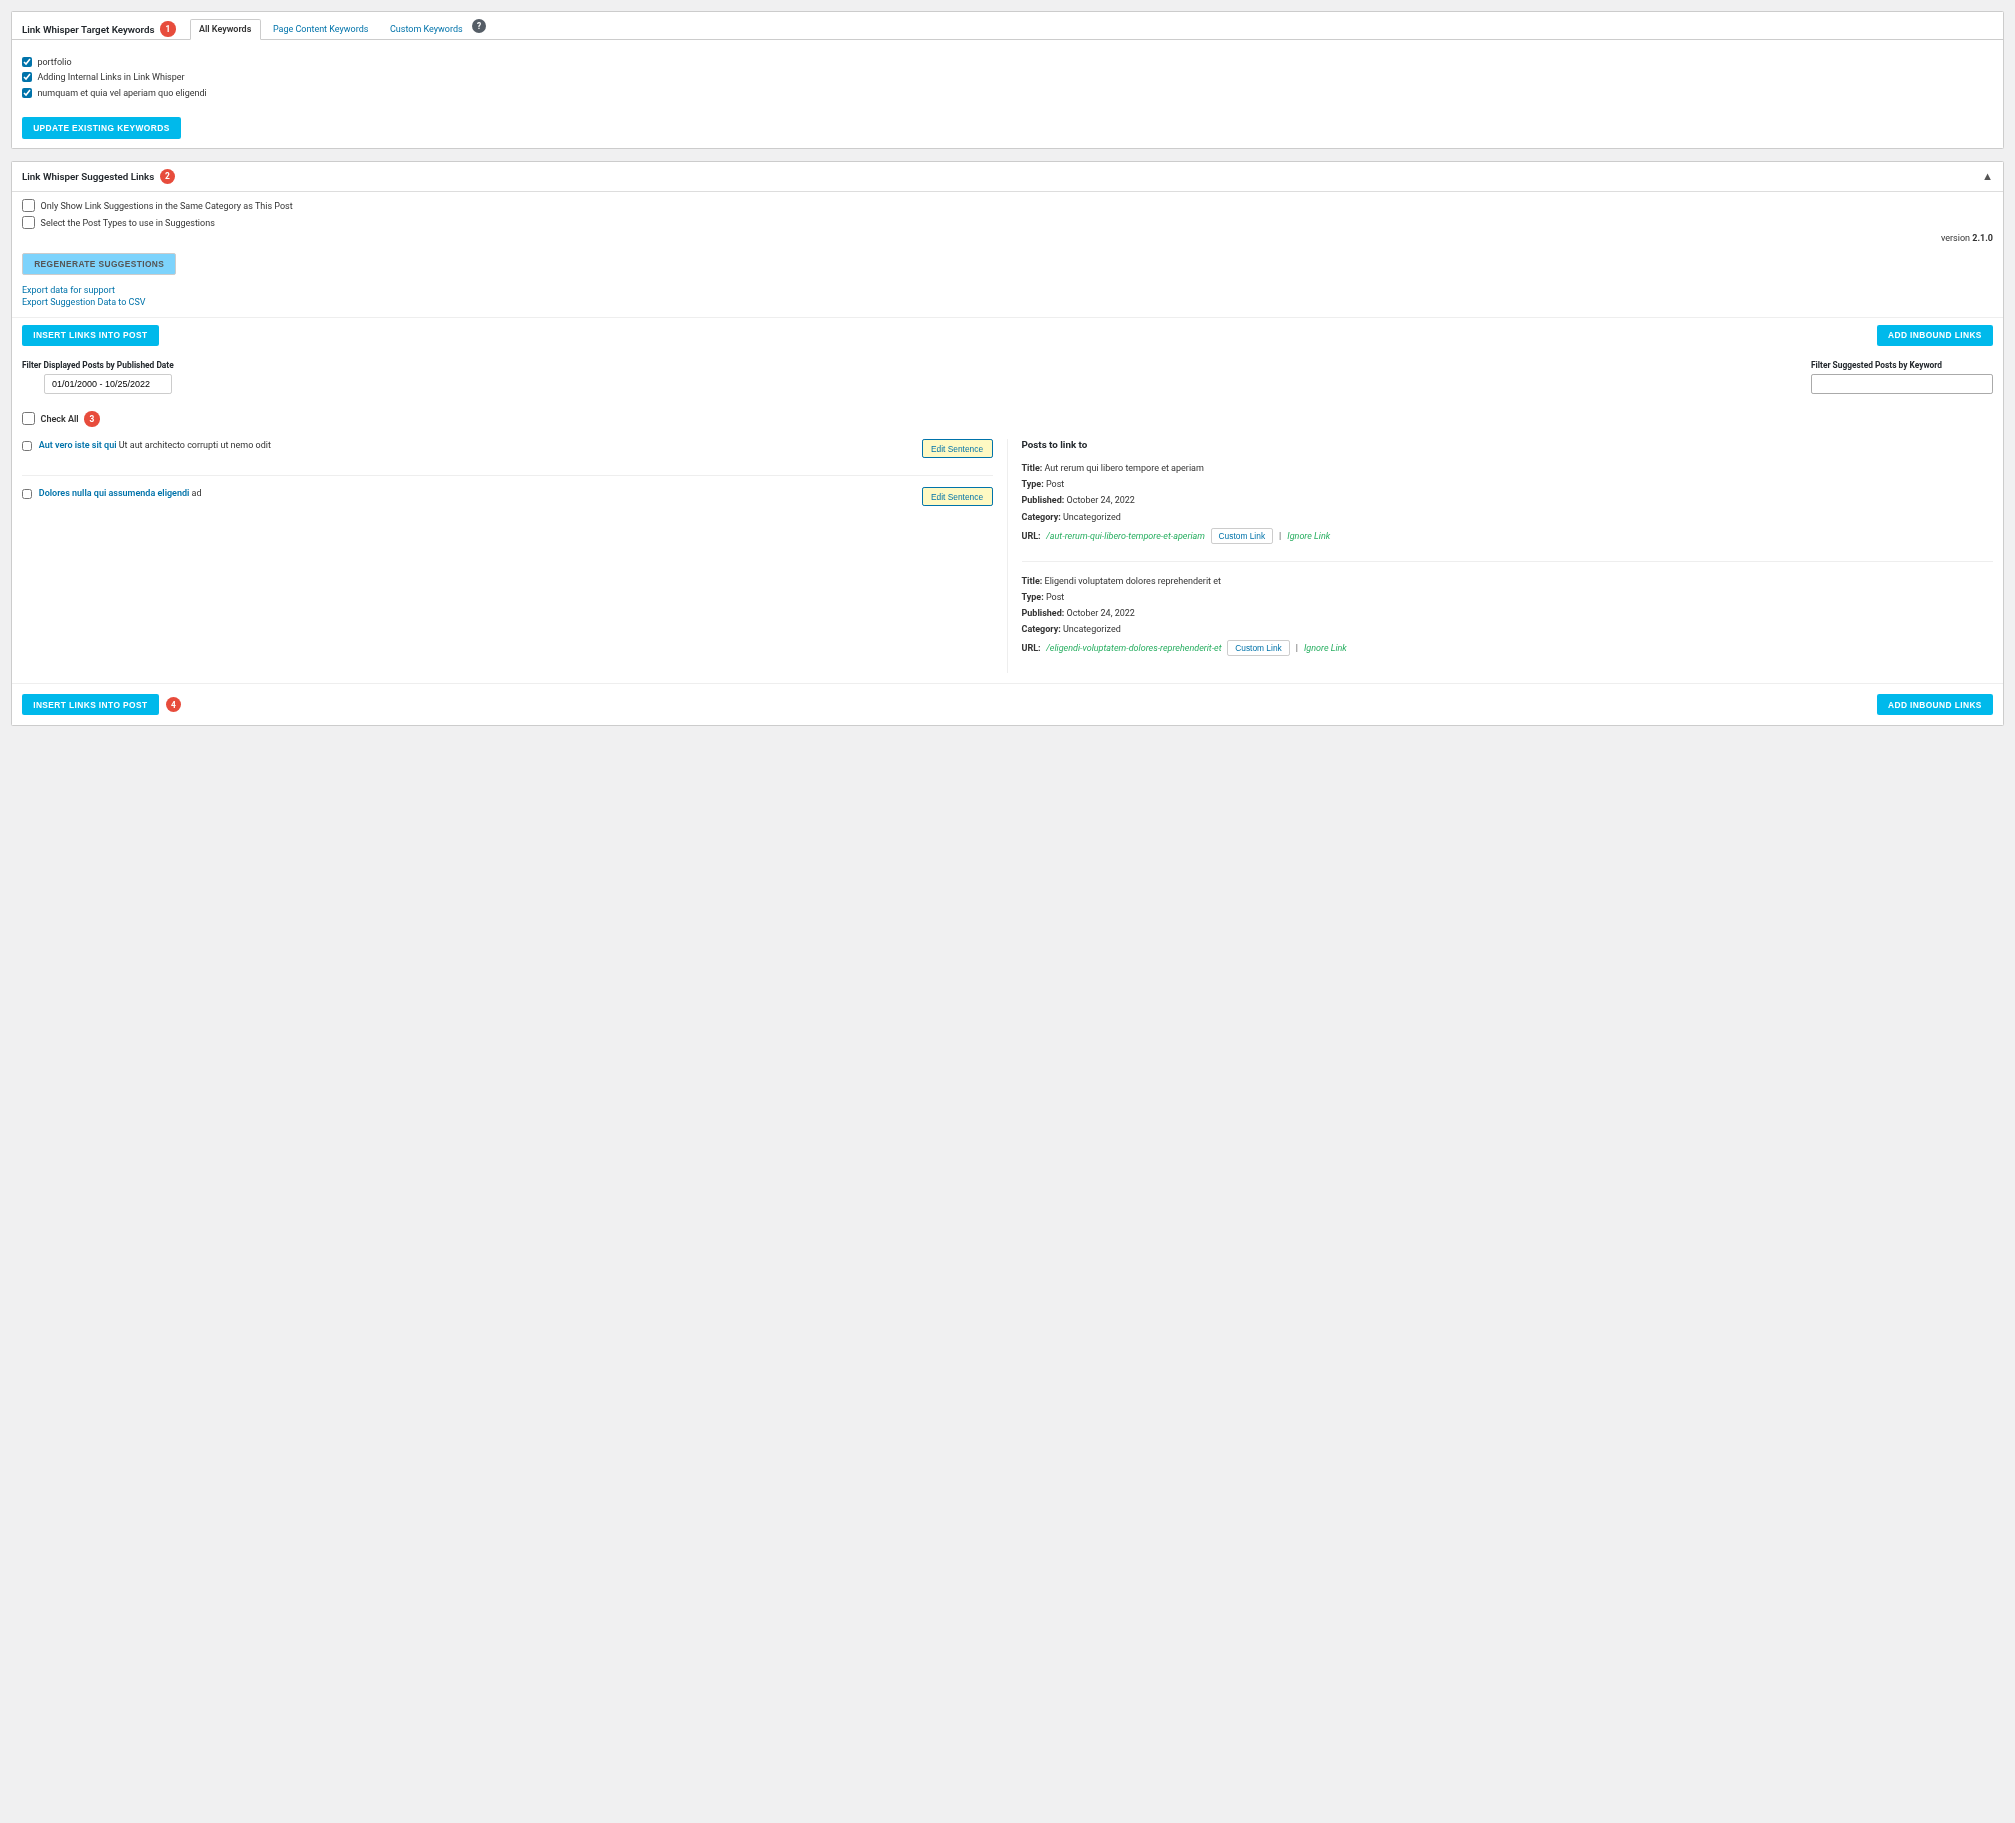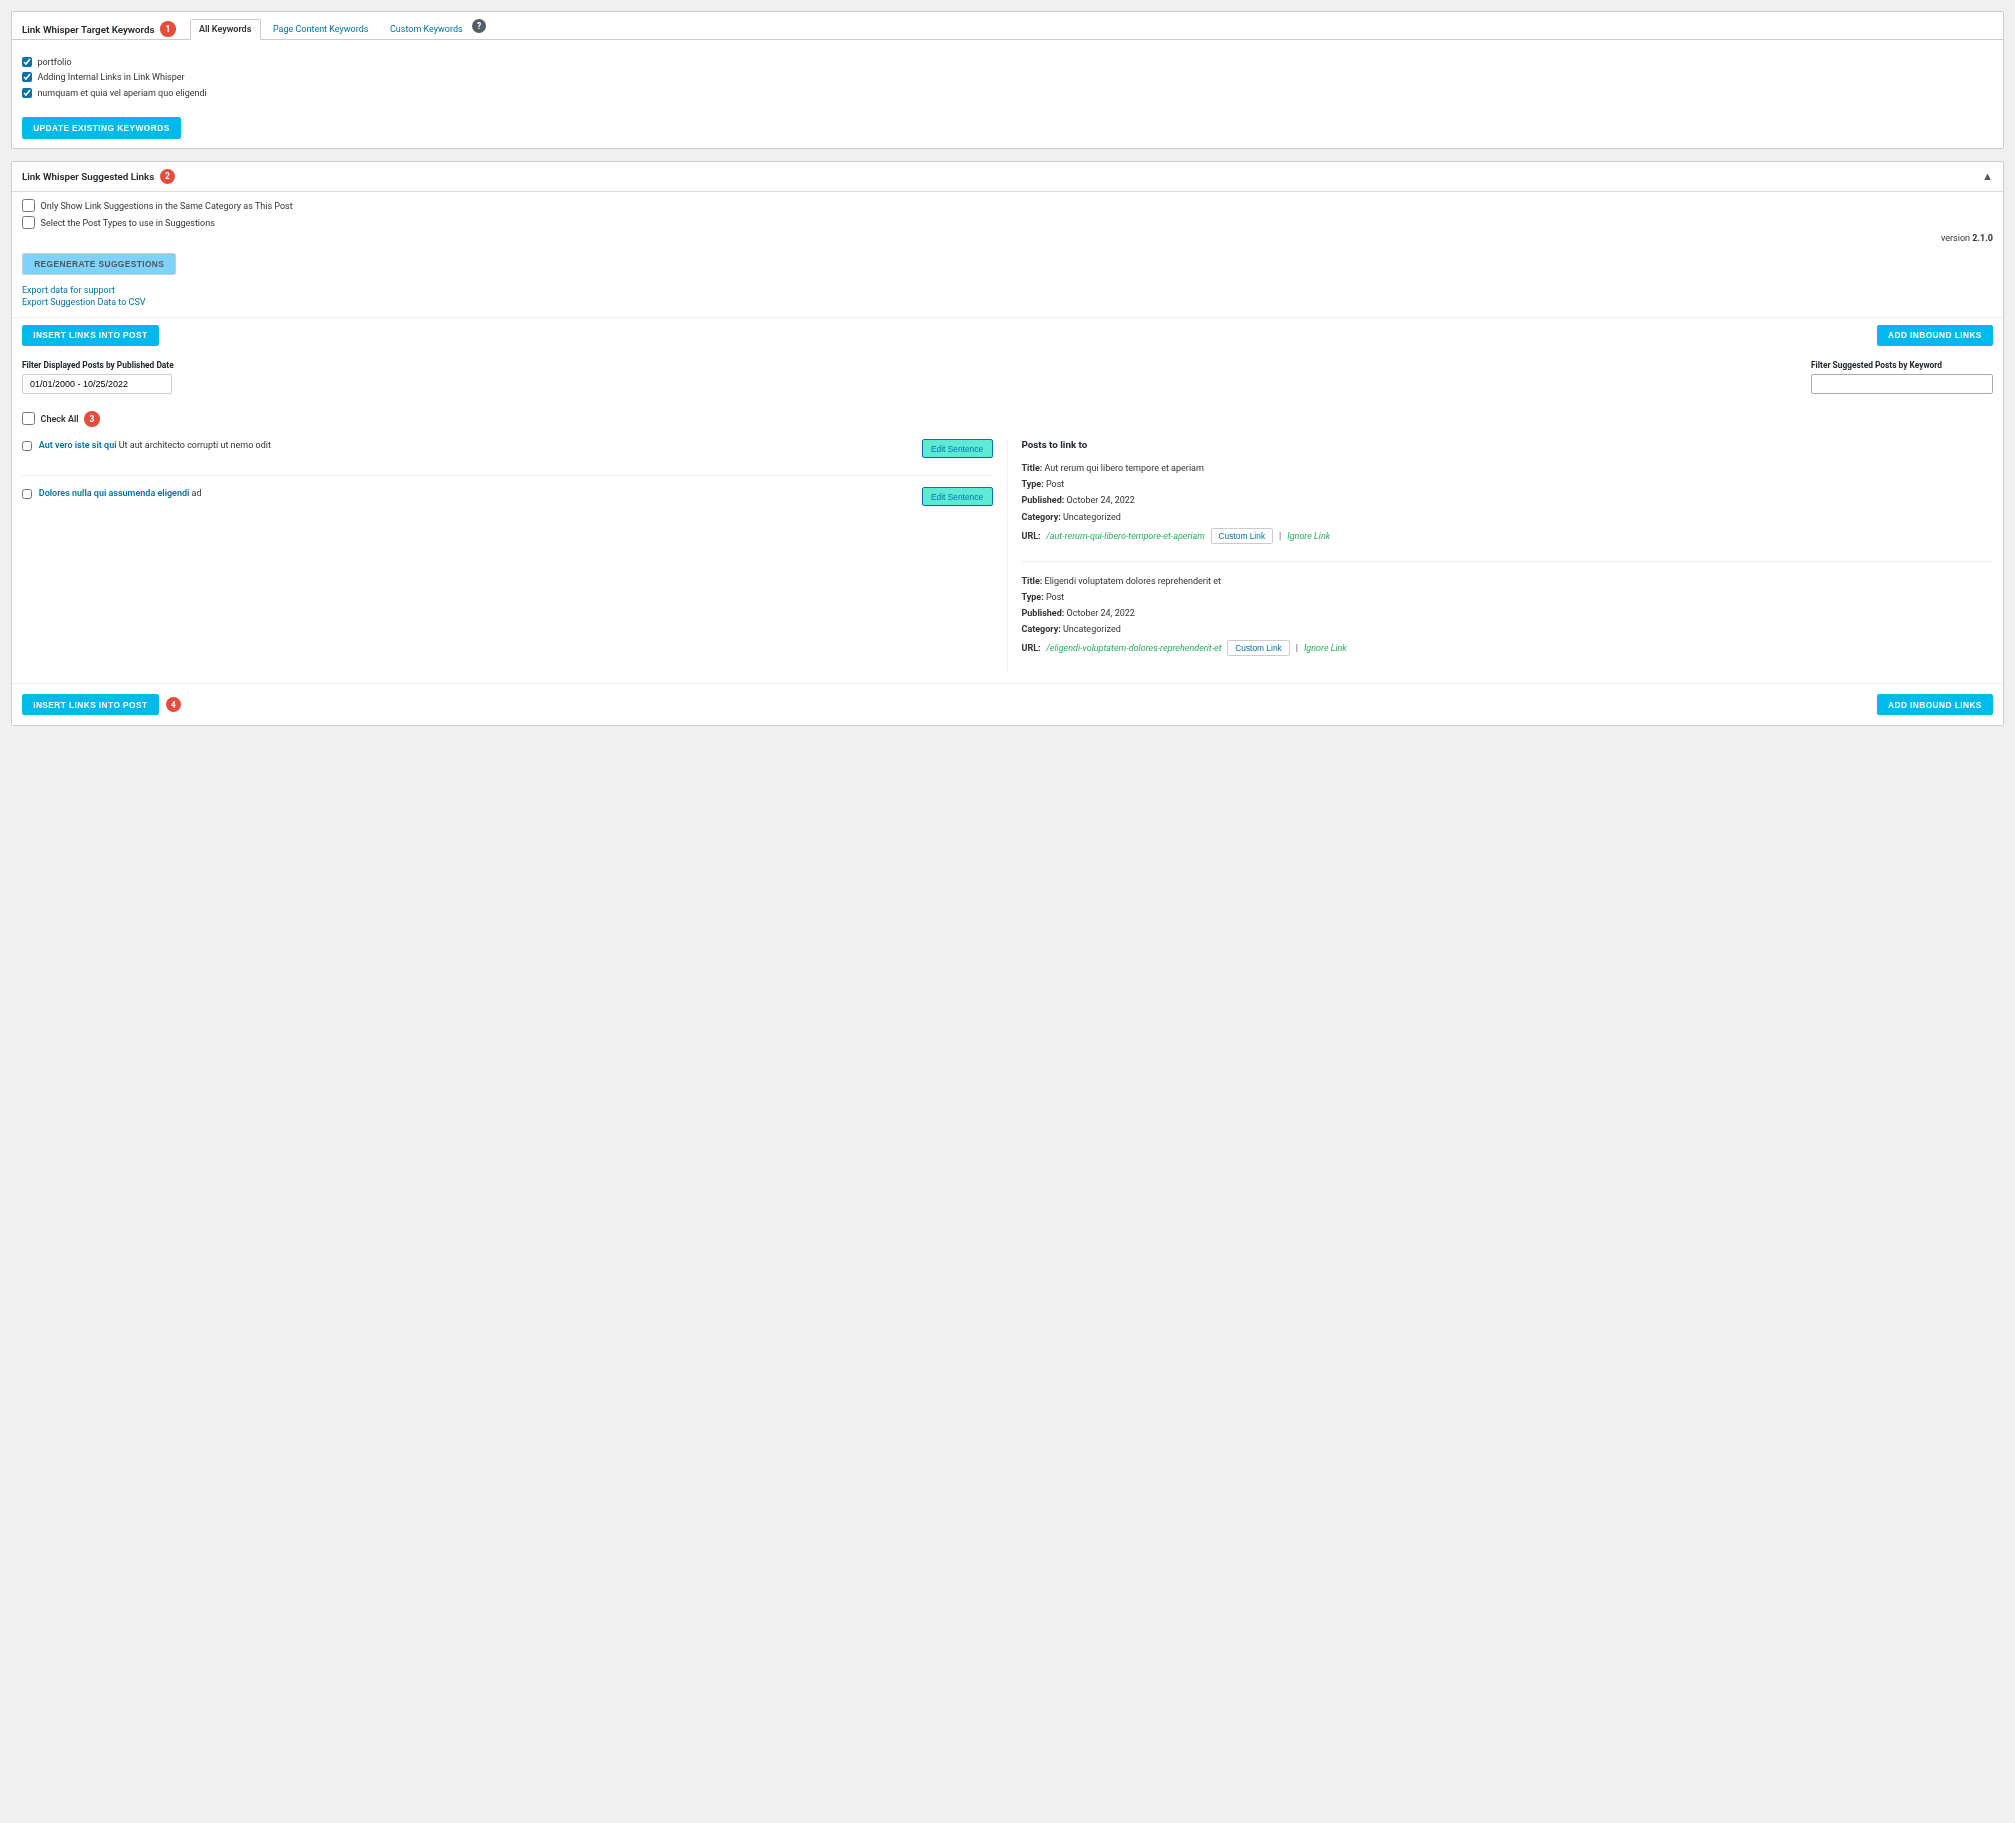--- a/index.html
+++ b/index.html
@@ -194,21 +194,22 @@
       font-weight: 700;
       display: block;
       margin-bottom: 4.2px;
       color: #23282d;
     }
     .filter-left input[type="text"] {
       border: 0.7px solid #ccc;
       border-radius: 2.1px;
       padding: 4.2px 7px;
       font-size: 9px;
-      width: 150px;
+      width: 128px;
+      margin-left: 22px;
     }
     .filter-right input[type="text"] {
       border: 0.7px solid #aaa;
       border-radius: 2.1px;
       padding: 4.2px 7px;
       font-size: 9px;
       width: 182px;
     }
     
     .outbound-section {
@@ -267,21 +268,21 @@
       font-size: 9px;
       line-height: 1.5;
       flex: 1;
     }
     .sentence-link {
       color: #0073aa;
       text-decoration: none;
       font-weight: 600;
     }
     .edit-sentence-btn {
-      background: #5eead4;
+      background: #fef9c3;
       color: #0073aa;
       border: 0.7px solid #0073aa;
       padding: 3.5px 8.4px;
       font-size: 8.4px;
       border-radius: 2.1px;
       cursor: pointer;
       white-space: nowrap;
       flex-shrink: 0;
     }
     .post-info {

